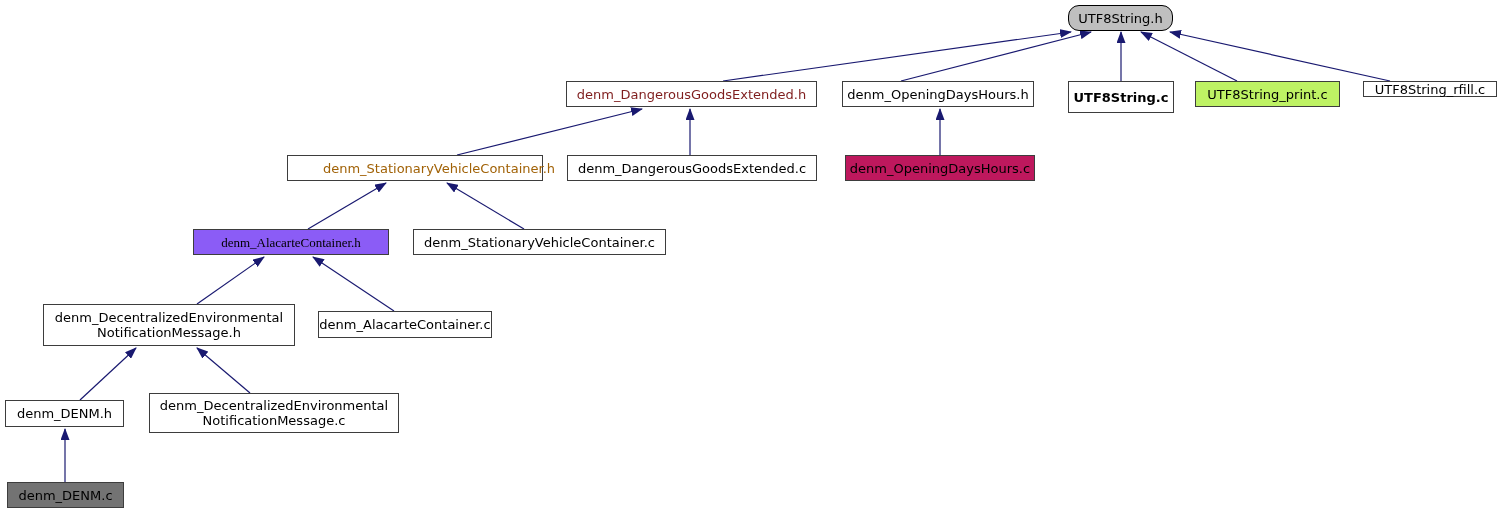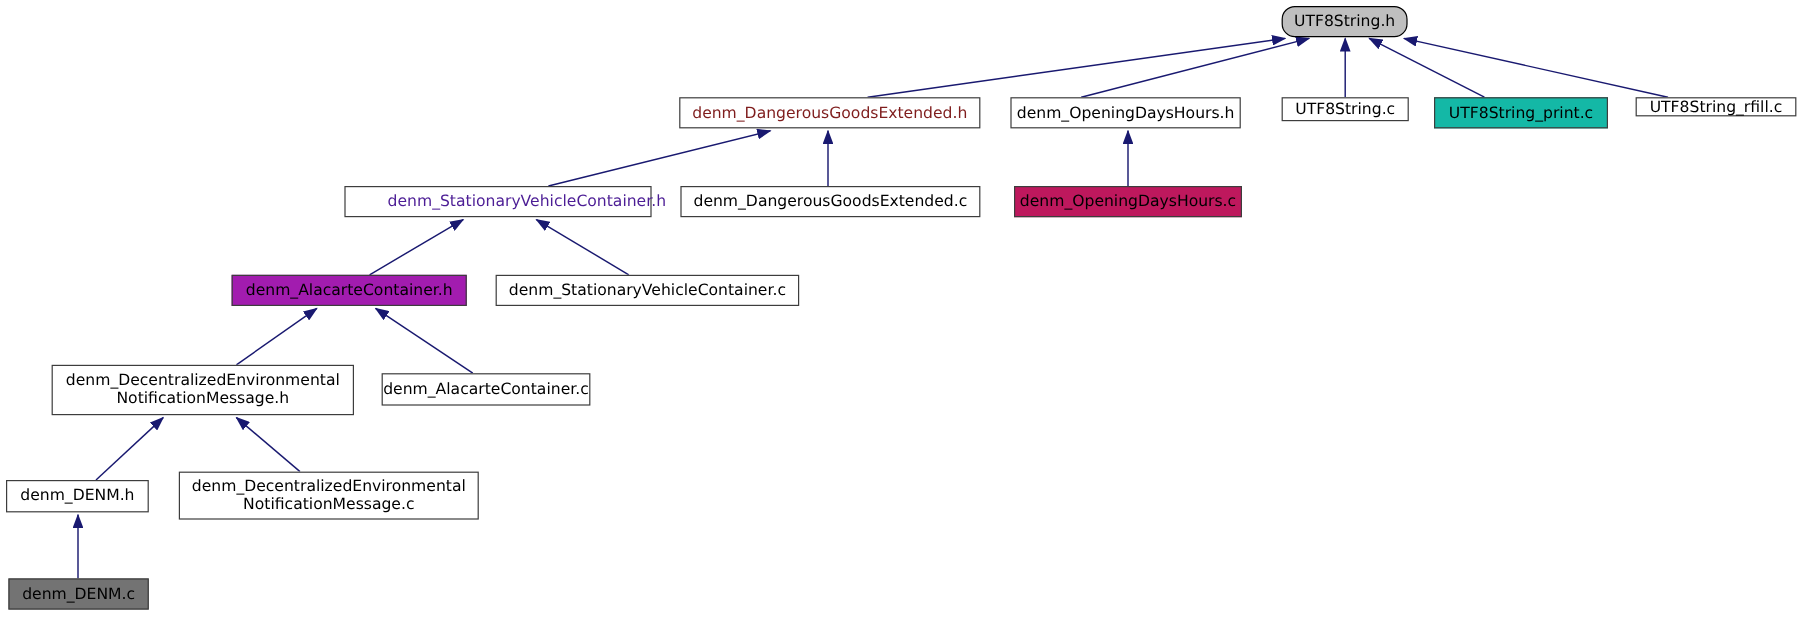--- a/index.html
+++ b/index.html
@@ -79,39 +79,39 @@
   <div id="node-layer">
       <div class="graph-node highlight" title="UTF8String.h" style="left: 1068px; top: 5px; width: 105px; height: 26px; color: rgb(0, 0, 0); background: rgb(191, 191, 191); border-color: rgb(0, 0, 0);">
         <span class="node-line">UTF8String.h</span>
       </div>
       <div class="graph-node" title="denm_DangerousGoodsExtended.h" style="left: 566px; top: 81px; width: 251px; height: 26px; color: #7f1d1d; background: rgb(255, 255, 255); border-color: rgb(61, 61, 61);">
         <span class="node-line">denm_DangerousGoodsExtended.h</span>
       </div>
       <div class="graph-node" title="denm_OpeningDaysHours.h" style="left: 842px; top: 81px; width: 192px; height: 26px; color: rgb(0, 0, 0); background: rgb(255, 255, 255); border-color: rgb(61, 61, 61);">
         <span class="node-line">denm_OpeningDaysHours.h</span>
       </div>
-      <div class="graph-node" title="UTF8String.c" style="left: 1068px; top: 81px; width: 106px; height: 20px; color: rgb(0, 0, 0); background: rgb(255, 255, 255); border-color: rgb(61, 61, 61);">
+      <div class="graph-node" title="UTF8String.c" style="left: 1068px; top: 81px; width: 106px; height: 32px; color: rgb(0, 0, 0); background: rgb(255, 255, 255); border-color: rgb(61, 61, 61); font-weight: bold;">
         <span class="node-line">UTF8String.c</span>
       </div>
-      <div class="graph-node" title="UTF8String_print.c" style="left: 1195px; top: 81px; width: 145px; height: 26px; color: rgb(0, 0, 0); background: #14b8a6; border-color: rgb(61, 61, 61);">
+      <div class="graph-node" title="UTF8String_print.c" style="left: 1195px; top: 81px; width: 145px; height: 26px; color: rgb(0, 0, 0); background: #bef264; border-color: rgb(61, 61, 61);">
         <span class="node-line">UTF8String_print.c</span>
       </div>
       <div class="graph-node" title="UTF8String_rfill.c" style="left: 1363px; top: 81px; width: 134px; height: 16px; color: rgb(0, 0, 0); background: rgb(255, 255, 255); border-color: rgb(61, 61, 61);">
         <span class="node-line">UTF8String_rfill.c</span>
       </div>
-      <div class="graph-node" title="denm_StationaryVehicleContainer.h" style="left: 287px; top: 155px; width: 256px; height: 26px; color: #4c1d95; background: rgb(255, 255, 255); border-color: rgb(61, 61, 61); padding-left: 48px;">
+      <div class="graph-node" title="denm_StationaryVehicleContainer.h" style="left: 287px; top: 155px; width: 256px; height: 26px; color: #a16207; background: rgb(255, 255, 255); border-color: rgb(61, 61, 61); padding-left: 48px;">
         <span class="node-line">denm_StationaryVehicleContainer.h</span>
       </div>
       <div class="graph-node" title="denm_DangerousGoodsExtended.c" style="left: 567px; top: 155px; width: 250px; height: 26px; color: rgb(0, 0, 0); background: rgb(255, 255, 255); border-color: rgb(61, 61, 61);">
         <span class="node-line">denm_DangerousGoodsExtended.c</span>
       </div>
       <div class="graph-node" title="denm_OpeningDaysHours.c" style="left: 845px; top: 155px; width: 190px; height: 26px; color: rgb(0, 0, 0); background: #be185d; border-color: rgb(61, 61, 61);">
         <span class="node-line">denm_OpeningDaysHours.c</span>
       </div>
-      <div class="graph-node" title="denm_AlacarteContainer.h" style="left: 193px; top: 229px; width: 196px; height: 26px; color: rgb(0, 0, 0); background: #a21caf; border-color: rgb(61, 61, 61);">
+      <div class="graph-node" title="denm_AlacarteContainer.h" style="left: 193px; top: 229px; width: 196px; height: 26px; color: rgb(0, 0, 0); background: #8b5cf6; border-color: rgb(61, 61, 61); font-family: Liberation Serif, serif;">
         <span class="node-line">denm_AlacarteContainer.h</span>
       </div>
       <div class="graph-node" title="denm_StationaryVehicleContainer.c" style="left: 413px; top: 229px; width: 253px; height: 26px; color: rgb(0, 0, 0); background: rgb(255, 255, 255); border-color: rgb(61, 61, 61); text-align: center;">
         <span class="node-line">denm_StationaryVehicleContainer.c</span>
       </div>
       <div class="graph-node" title="denm_DecentralizedEnvironmentalNotificationMessage.h" style="left: 43px; top: 304px; width: 252px; height: 42px; color: rgb(0, 0, 0); background: rgb(255, 255, 255); border-color: rgb(61, 61, 61);">
         <span class="node-line">denm_DecentralizedEnvironmental</span>
         <span class="node-line">NotificationMessage.h</span>
       </div>
       <div class="graph-node" title="denm_AlacarteContainer.c" style="left: 318px; top: 311px; width: 174px; height: 27px; color: rgb(0, 0, 0); background: rgb(255, 255, 255); border-color: rgb(61, 61, 61);">

